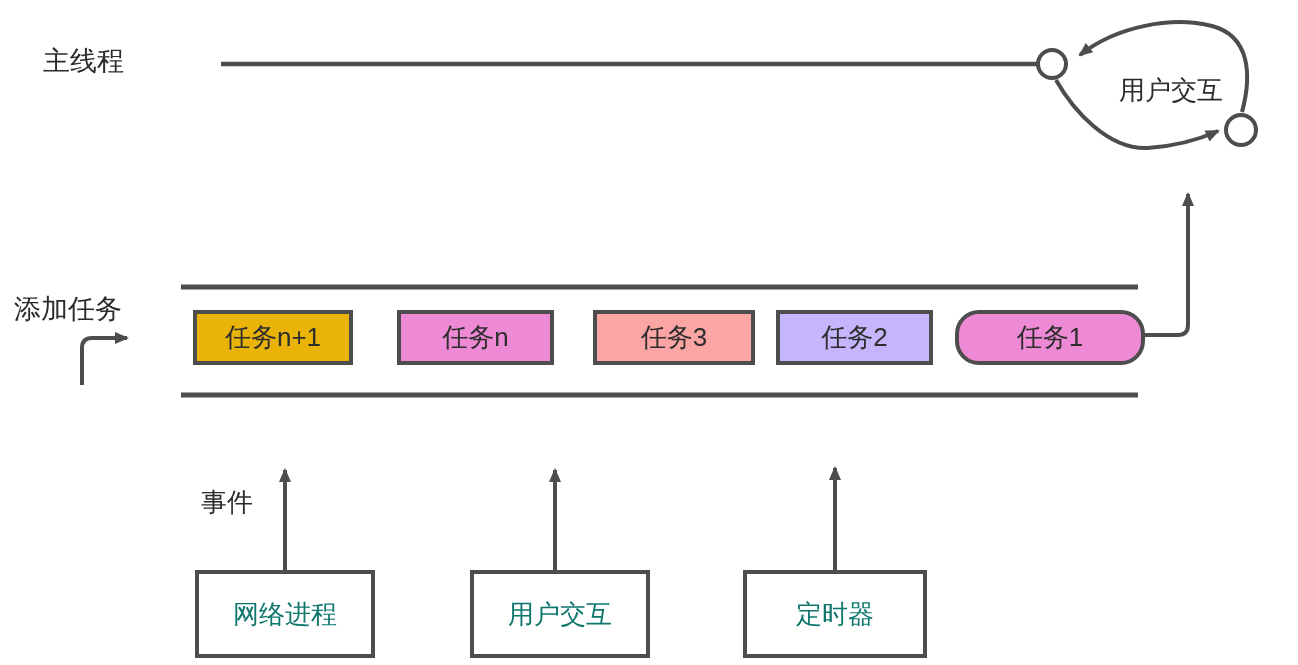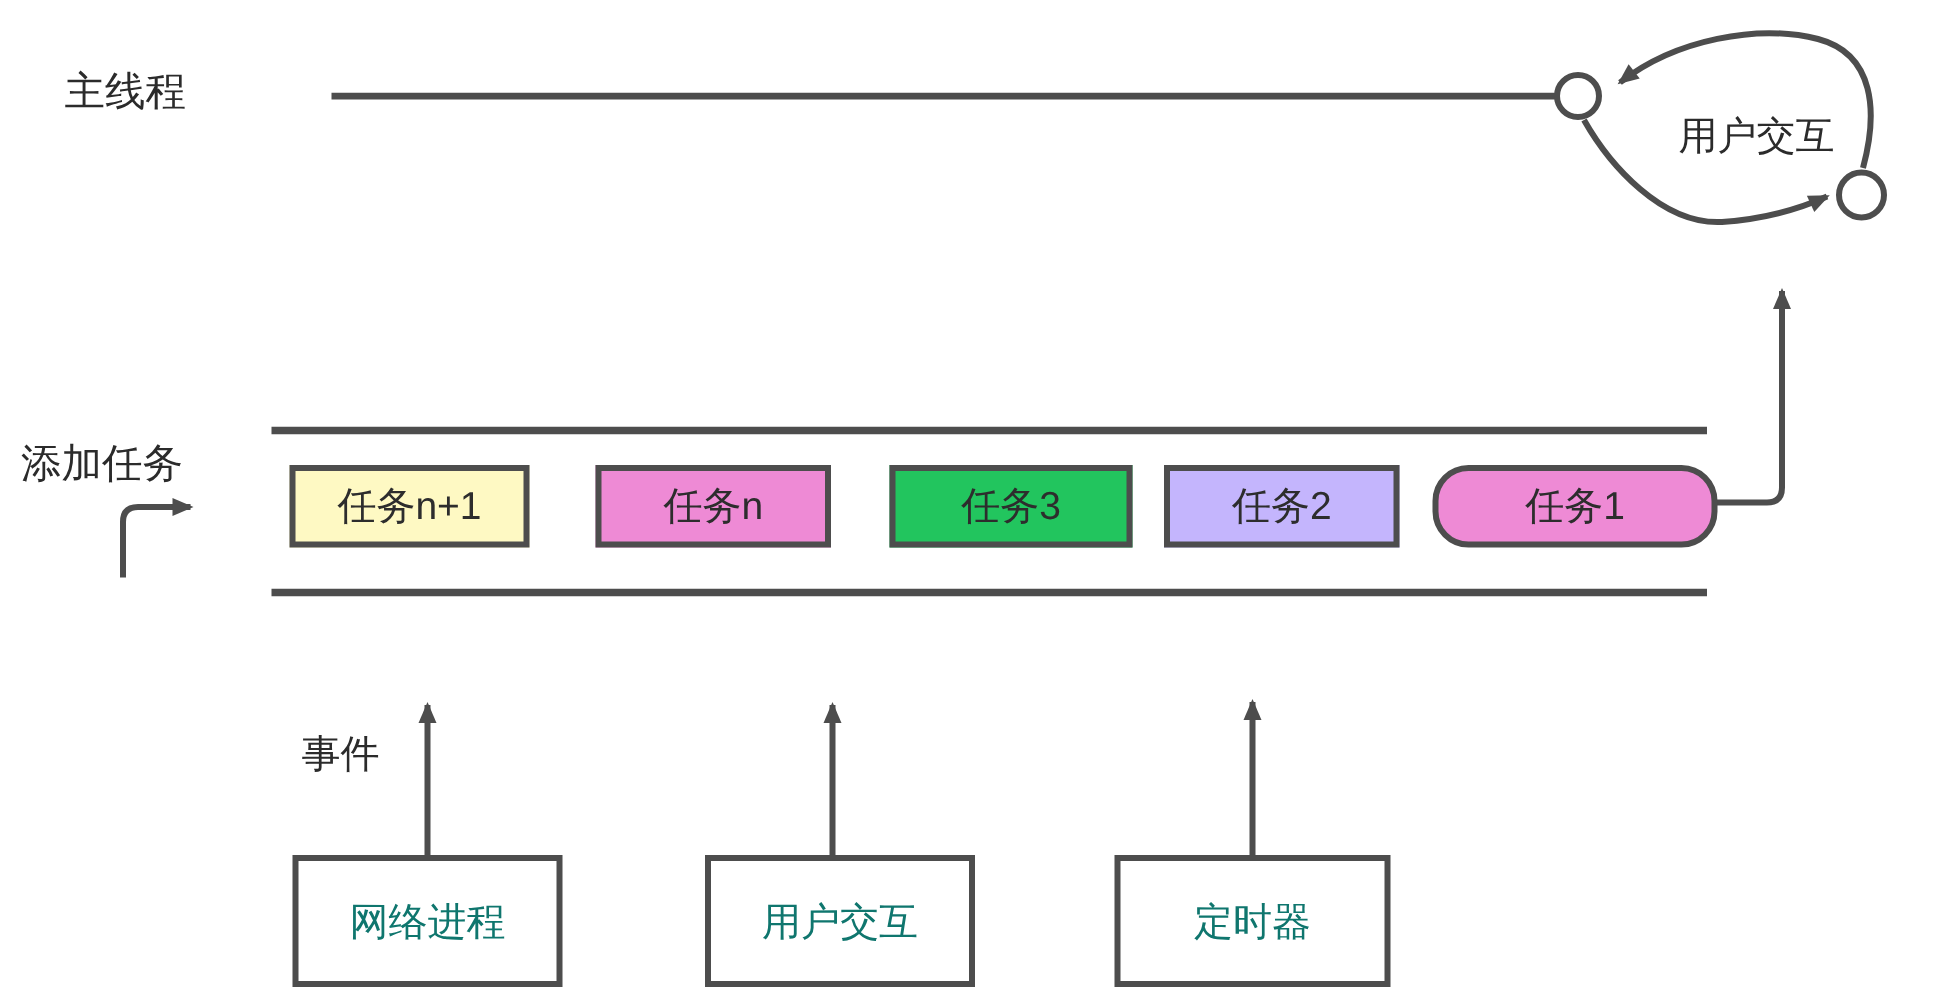--- a/index.html
+++ b/index.html
@@ -91,25 +91,25 @@
   </svg>
 
   <div class="diagram-label" style="left:43px; top:47px;">主线程</div>
 
   <div class="diagram-label" style="left:1119px; top:76px; font-size:26px;">用户交互</div>
 
   <div class="diagram-label" style="left:14px; top:295px;text-align:center;">添加任务</div>
 
   <div class="diagram-label" style="left:201px; top:488px; font-size:26px;">事件</div>
 
-  <div class="task-box" style="left: 193px; width: 160px; background: #fef9c3;">任务n+1</div>
+  <div class="task-box" style="left: 193px; width: 160px; background: #eab308;">任务n+1</div>
 
   <div class="task-box" style="left: 397px; width: 157px; background: rgb(238, 138, 213);">任务n</div>
 
-  <div class="task-box" style="left: 593px; width: 162px; background: #22c55e;">任务3</div>
+  <div class="task-box" style="left: 593px; width: 162px; background: #fca5a5;">任务3</div>
 
   <div class="task-box" style="left: 776px; width: 157px; background: #c4b5fd;">任务2</div>
 
   <div class="task-box" style="left: 955px; width: 190px; background: rgb(238, 138, 213); border-radius: 24px;">任务1</div>
 
   <div class="source-box" style="left:195px; width:180px;">网络进程</div>
 
   <div class="source-box" style="left:470px; width:180px;">用户交互</div>
 
   <div class="source-box" style="left:743px; width:184px;">定时器</div>

